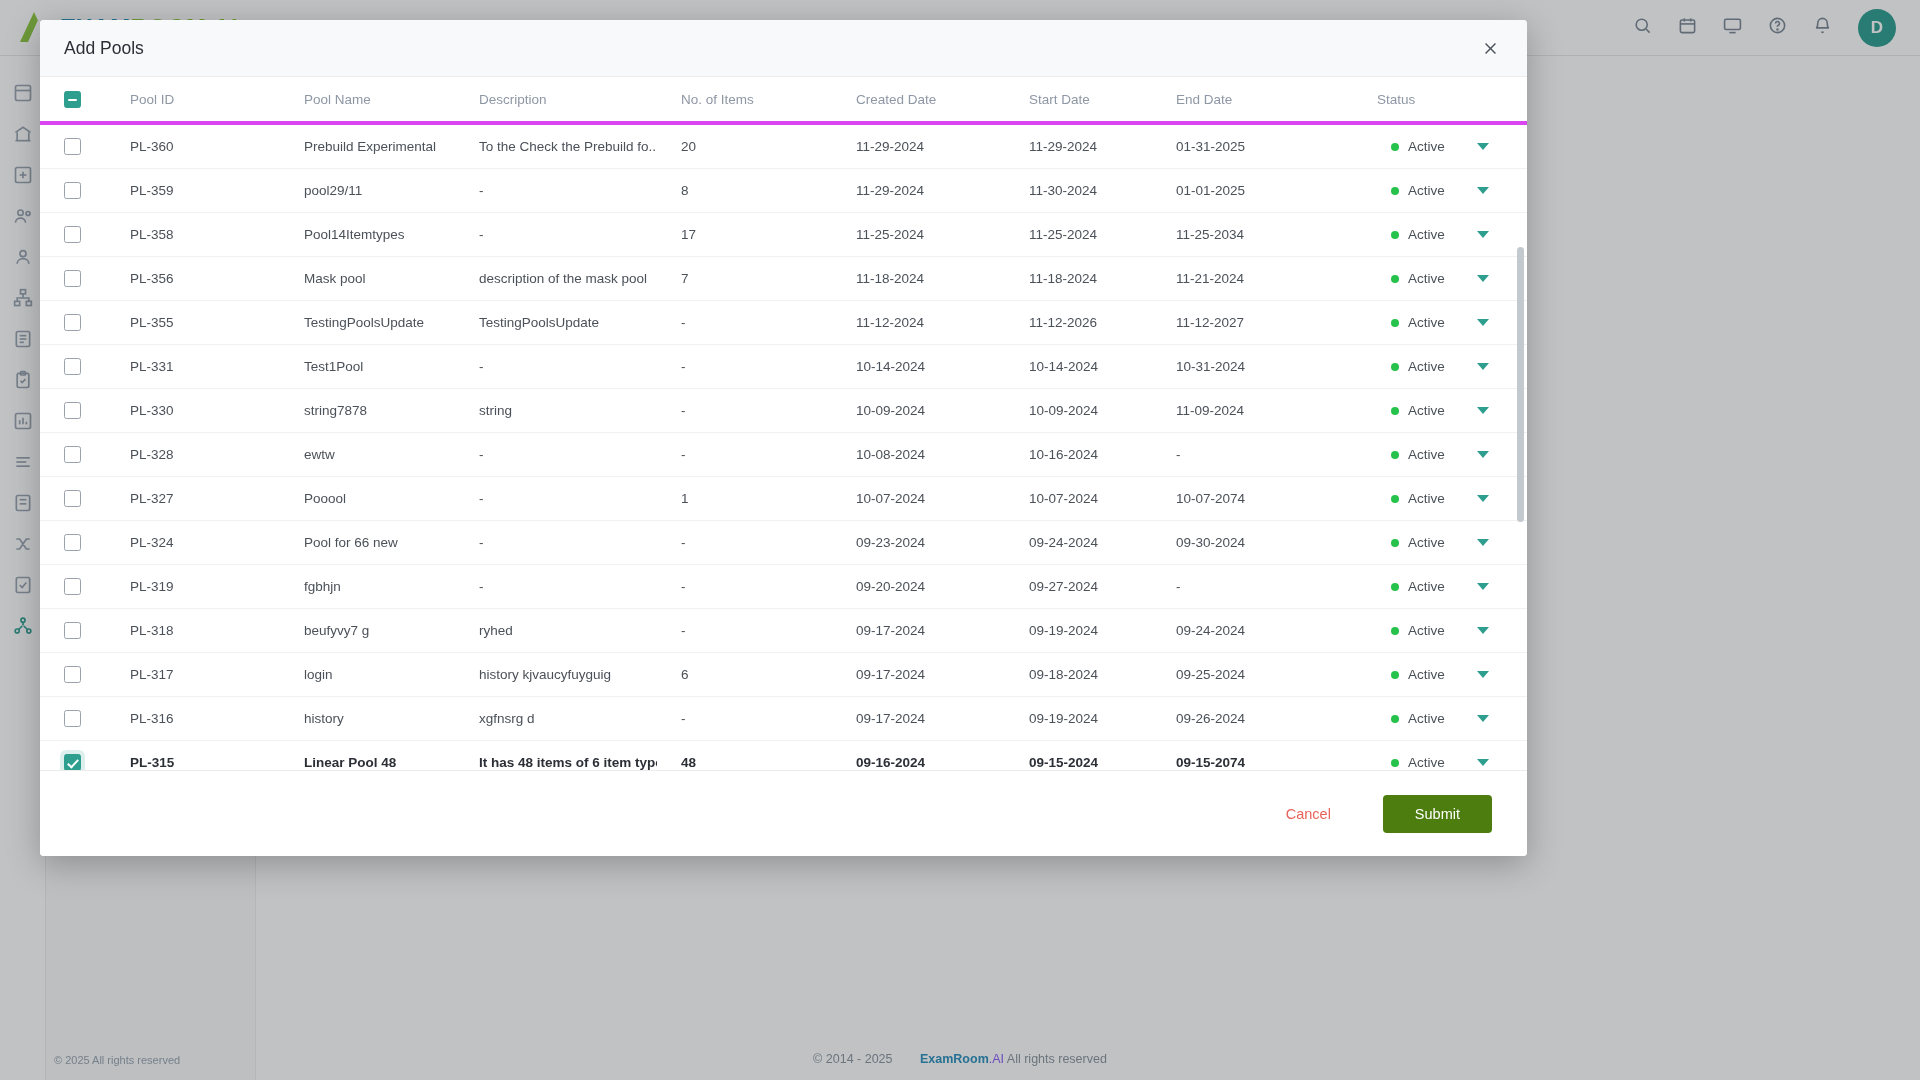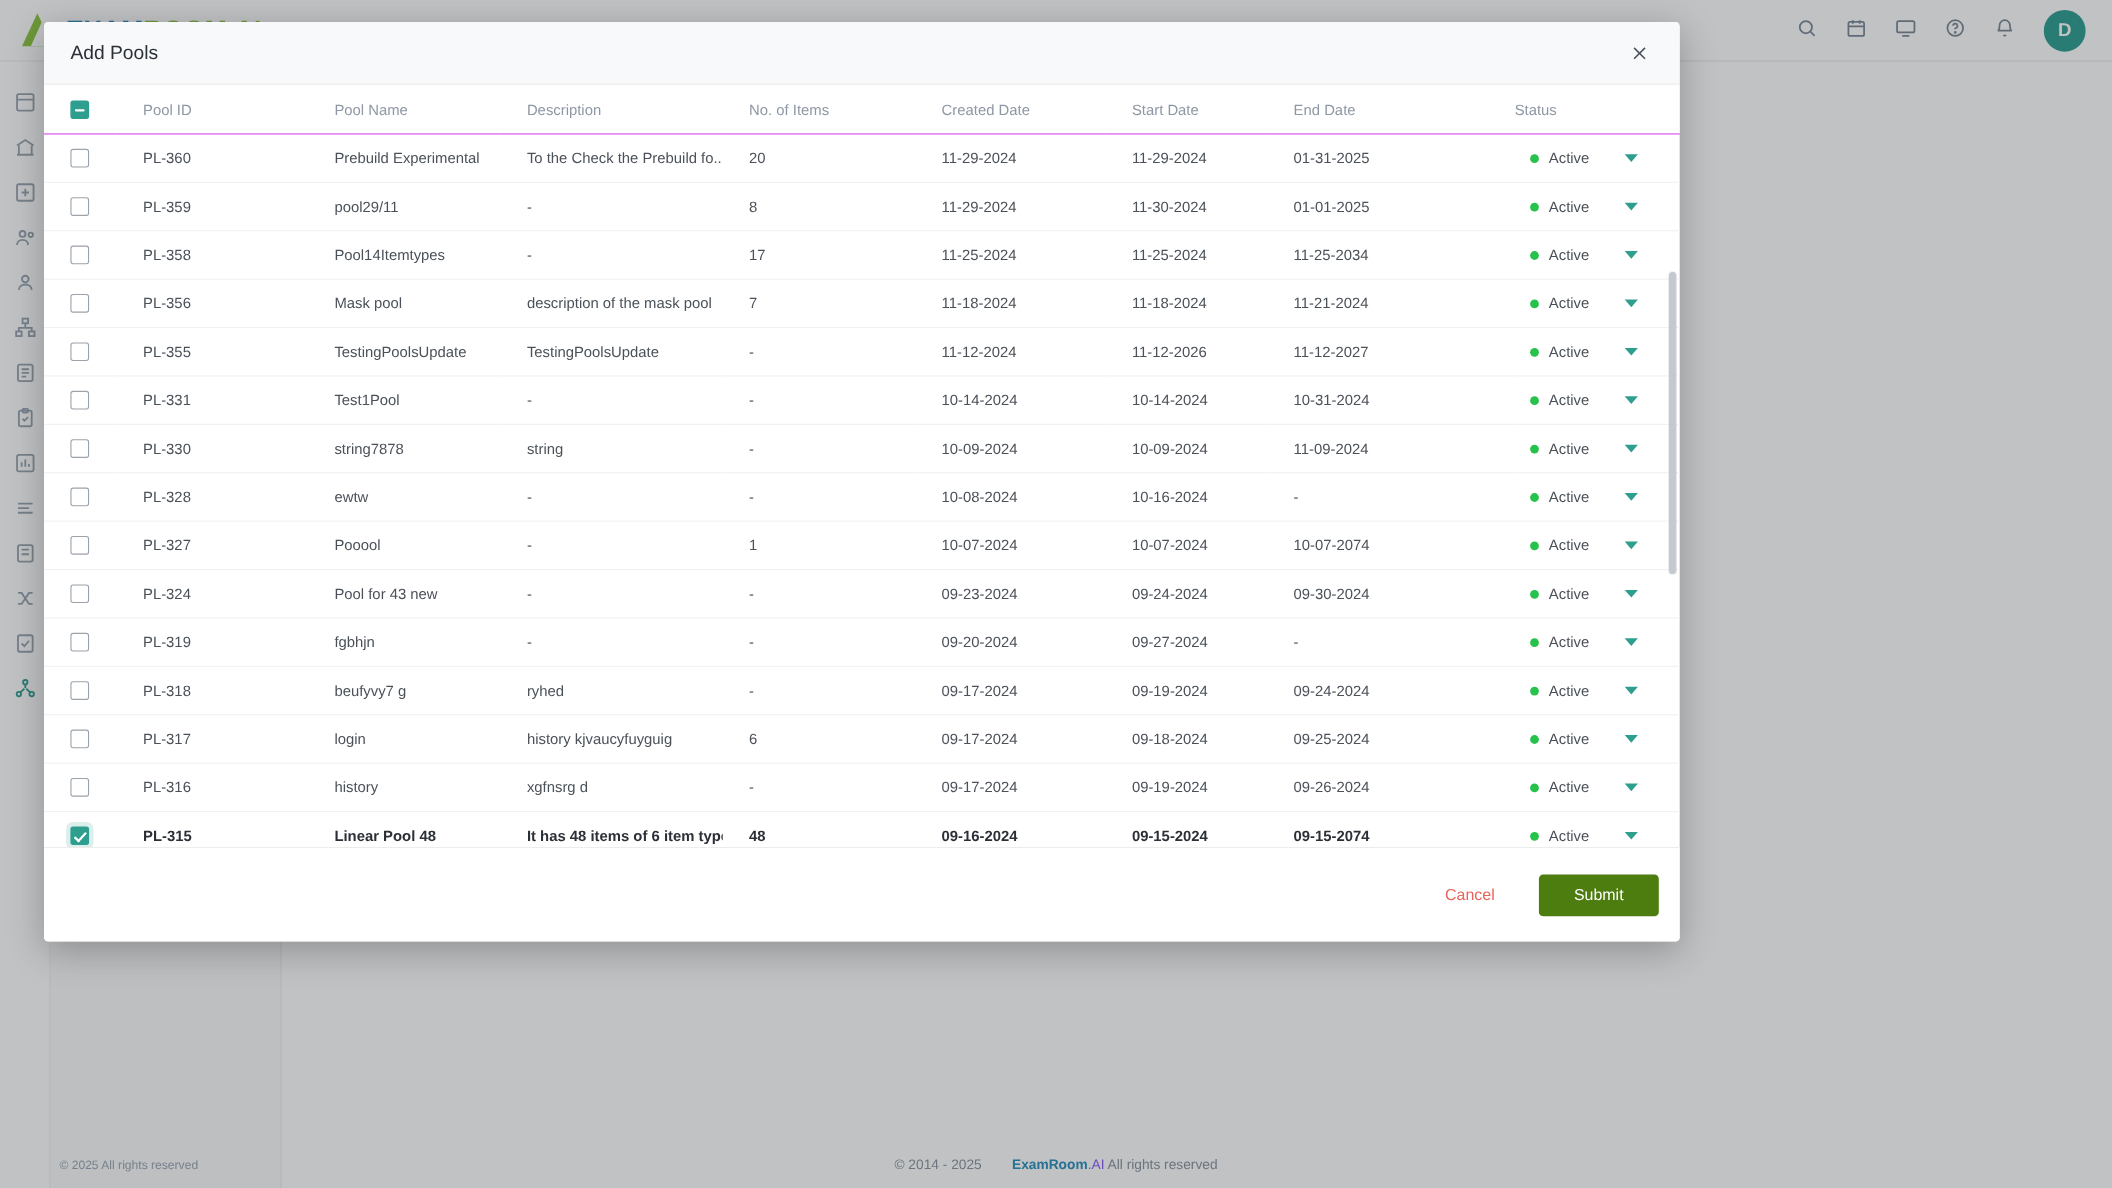--- a/index.html
+++ b/index.html
@@ -129,21 +129,21 @@
   table.pools {
     width: 100%;
     border-collapse: collapse;
     table-layout: fixed;
   }
   table.pools th {
     font-size: 13.5px; font-weight: normal; color: #8e97a4;
     text-align: left;
     padding: 14px 0 13px 0;
     background: #ffffff;
-    border-bottom: 1px solid #d946ef;
+    border-bottom: 4px solid #d946ef;
     position: sticky; top: 0; z-index: 2;
   }
   table.pools td {
     font-size: 13.5px; color: #4b5159;
     padding: 13px 0;
     border-bottom: 1px solid #f1f1f1;
     white-space: nowrap; overflow: hidden; text-overflow: ellipsis;
   }
   tr.row-selected td { font-weight: bold; color: #2b2f36; }
 
@@ -206,21 +206,21 @@
     width: 0; height: 0; cursor: pointer;
     border-left: 6px solid transparent;
     border-right: 6px solid transparent;
     border-top: 7px solid #2e9e8f;
   }
 
   .modal-footer {
     height: 86px; min-height: 86px;
     border-top: 1px solid #ececec;
     display: flex; align-items: center; justify-content: flex-end;
-    gap: 34px; padding-right: 19px;
+    gap: 46px; padding-right: 35px;
     background: #ffffff;
   }
   .btn-cancel {
     color: #e8635a; font-size: 14.5px; background: none; border: none;
     cursor: pointer; font-family: inherit;
   }
   .btn-submit {
     background: #4d7c0f; color: #ffffff; border: none;
     font-size: 14.5px; font-family: inherit;
     padding: 11px 32px; border-radius: 4px; cursor: pointer;
@@ -721,21 +721,21 @@
                   <span class="status-caret"></span>
                 </div>
               </td>
             </tr>
             <tr>
               <td class="c-check"><span class="cb"></span></td>
               <td class="c-id">
                 <span class="cellpad">PL-324</span>
               </td>
               <td class="c-name">
-                <span class="cellpad">Pool for 43 new</span>
+                <span class="cellpad">Pool for 66 new</span>
               </td>
               <td class="c-desc">
                 <span class="cellpad">-</span>
               </td>
               <td class="c-items">
                 <span class="cellpad">-</span>
               </td>
               <td class="c-created">
                 <span class="cellpad">09-23-2024</span>
               </td>

